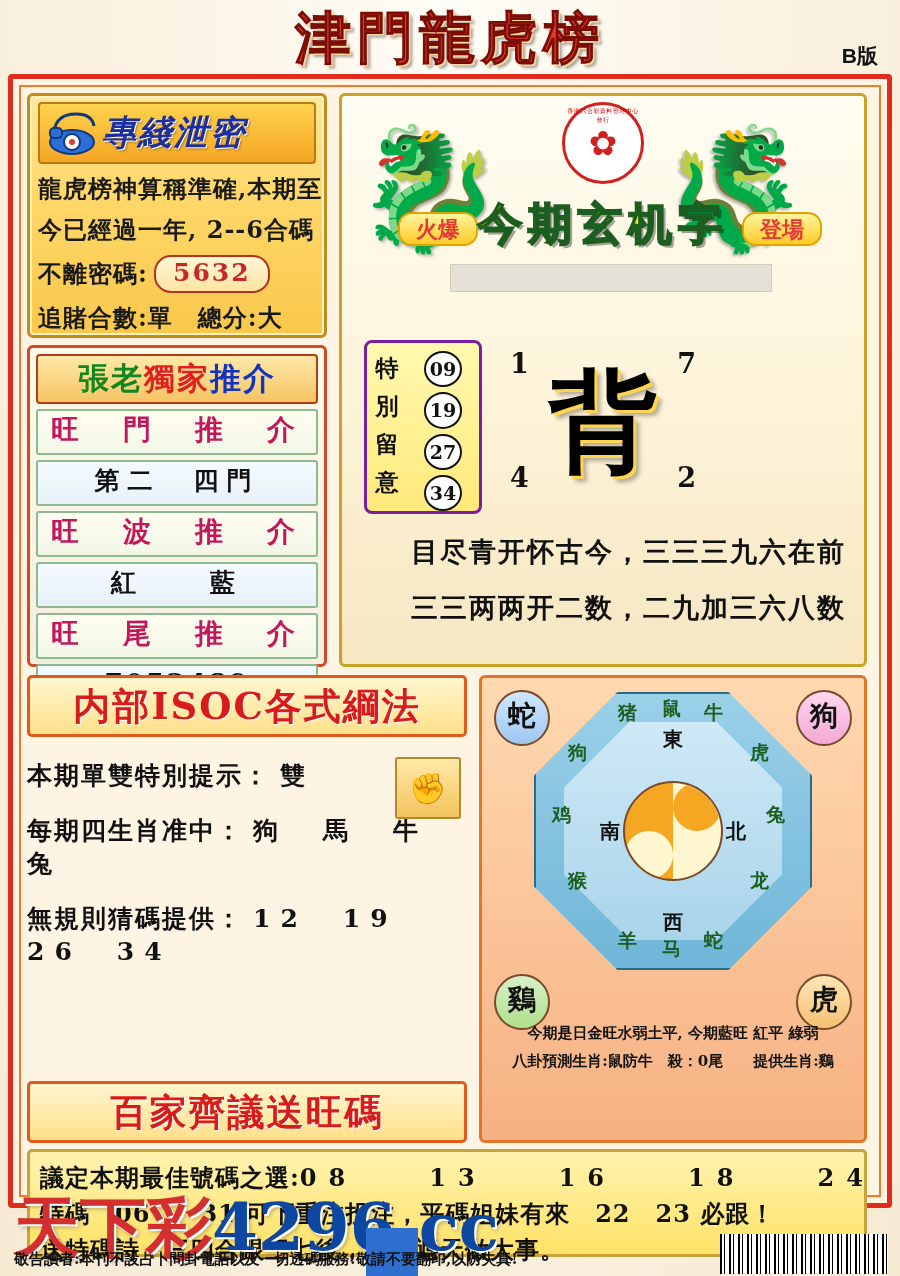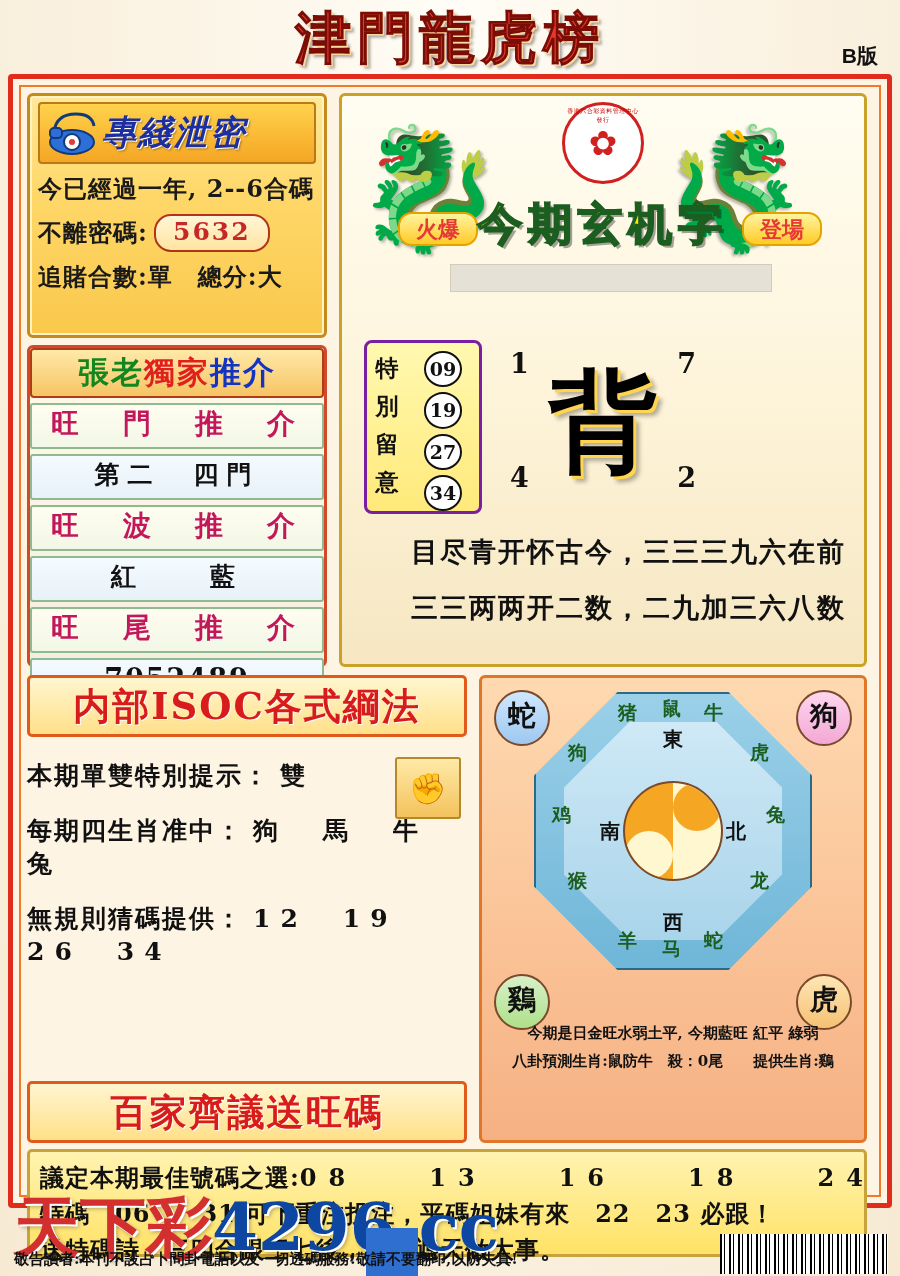--- a/index.html
+++ b/index.html
@@ -86,20 +86,21 @@
     text-align:center;
     font-family:"DejaVu Serif","Liberation Serif",serif;
     font-weight:bold;font-size:25px;color:#c62828;
     letter-spacing:2px;
   }
   
   .box-zhang{
     left:14px;top:266px;width:300px;height:322px;
     border:3px solid #d04a2a;border-radius:6px;
     background:linear-gradient(180deg,#fff9e8,#f3efe0);
+    padding:6px;
   }
   .zhang-head{
     height:46px;border:2px solid #b23b18;border-radius:4px;
     background:linear-gradient(180deg,#ffe9a8,#f6c463);
     text-align:center;line-height:44px;
     font-family:"DejaVu Serif","Liberation Serif",serif;
     font-weight:bold;font-size:31px;letter-spacing:2px;
   }
   .zhang-head .c1{color:#12861f;}
   .zhang-head .c2{color:#e01f1f;}
@@ -397,20 +398,21 @@
       <div class="hotline-head">
         <svg class="phone-icon" viewBox="0 0 52 48">
           <ellipse cx="26" cy="34" rx="22" ry="12" fill="#2d6fd8" stroke="#123a7a" stroke-width="2"></ellipse>
           <circle cx="26" cy="34" r="8" fill="#fff" stroke="#123a7a" stroke-width="2"></circle>
           <circle cx="26" cy="34" r="3" fill="#e53935"></circle>
           <path d="M8 24 Q10 6 30 6 Q46 6 48 18" fill="none" stroke="#123a7a" stroke-width="3"></path>
           <rect x="4" y="20" width="12" height="10" rx="4" fill="#2d6fd8" stroke="#123a7a" stroke-width="2"></rect>
         </svg>
         <div class="hotline-head-txt">專綫泄密</div>
       </div>
+      <div class="hot-line">龍虎榜神算稱準確,本期至</div>
       <div class="hot-line">今已經過一年, 2--6合碼</div>
       <div class="secret-row">
         <span class="hot-line" style="margin-top:0">不離密碼:</span>
         <span class="secret-pill">5632</span>
       </div>
       <div class="hot-line">追賭合數:單　總分:大</div>
     </div>
 
     <div class="panel box-zhang">
       <div class="zhang-head">

